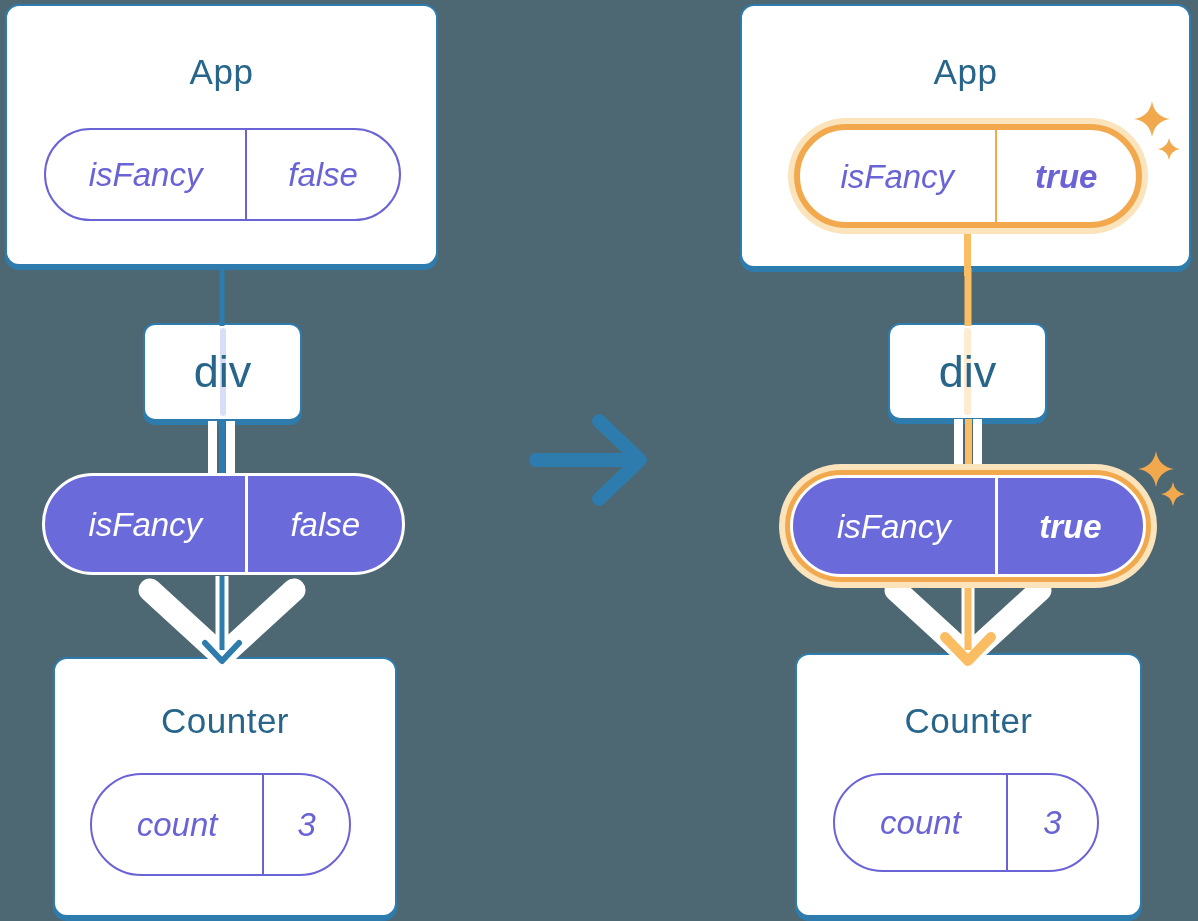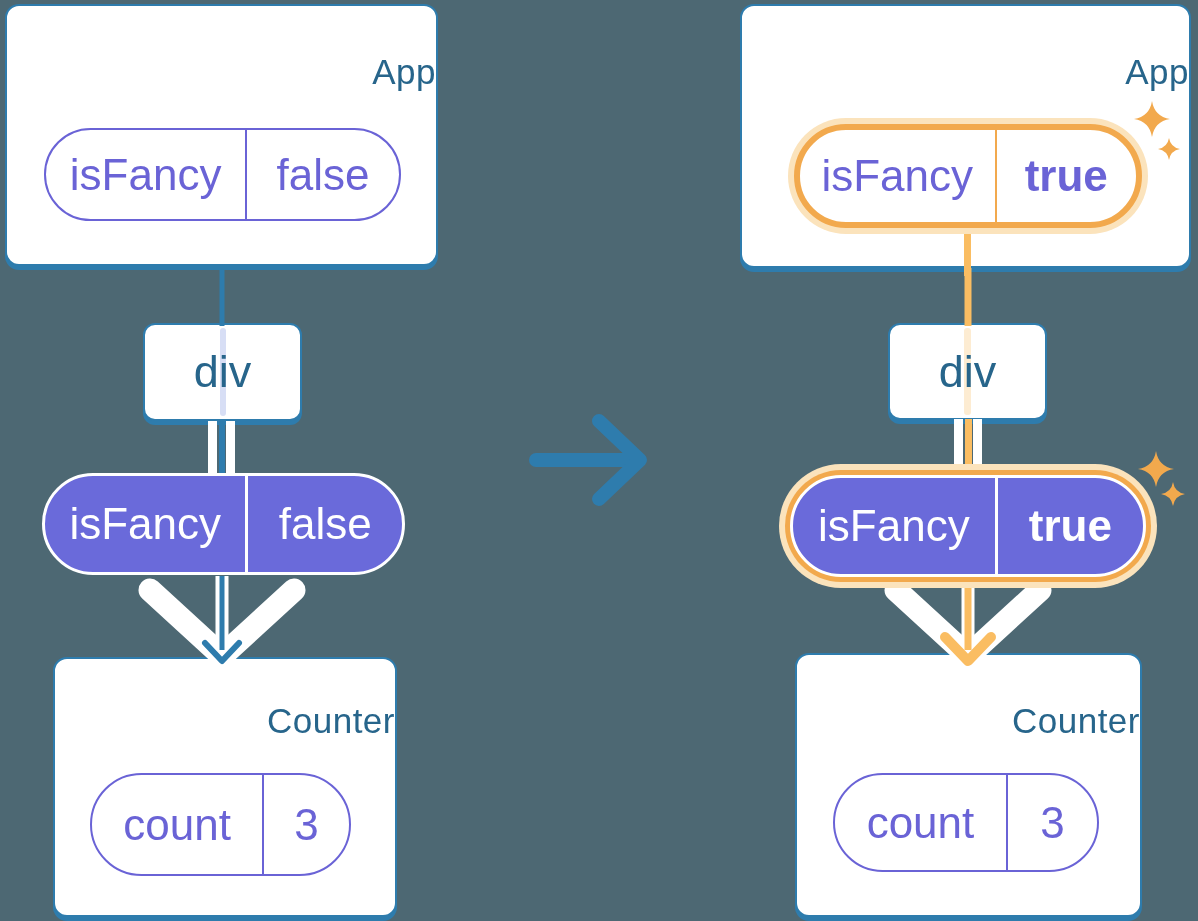--- a/index.html
+++ b/index.html
@@ -6,36 +6,36 @@
   .stage{
     position:relative;width:1198px;height:921px;background:#4d6873;overflow:hidden;
     font-family:"Liberation Sans", sans-serif;
   }
   
   .card{
     position:absolute;background:#ffffff;border:2px solid #2e7cad;border-radius:14px;
     box-shadow:0 4px 0 #2e7cad;
   }
   .card-title{
-    position:absolute;left:0;right:0;text-align:right;
+    position:absolute;left:0;right:0;text-align:center;
     color:#27658b;font-size:35px;font-weight:500;letter-spacing:.5px;
   }
   .center-label{
     position:absolute;inset:0;display:flex;align-items:center;justify-content:center;
     color:#27658b;font-size:45px;font-weight:500;
   }
   
   .through{position:absolute;top:3px;bottom:3px;border-radius:3px;}
   .through.lavender{width:6px;background:#d7def5;}
   .through.pale-orange{width:7px;background:#fdecd2;}
   .through.orange{width:7px;background:#fabd62;}
   
   .pill{
     position:absolute;display:grid;border-radius:999px;
-    font-size:44px;line-height:1;
+    font-size:33px;line-height:1;font-style:italic;
   }
   .pill .cell{display:flex;align-items:center;justify-content:center;}
   .pill-outline{background:#fff;border:2.5px solid #6a63d6;color:#6a63d6;}
   .pill-outline .cell:first-child{border-right:2.5px solid #6a63d6;}
   .pill-solid{background:#6a6ada;border:3px solid #ffffff;color:#ffffff;}
   .pill-solid .cell:first-child{border-right:3px solid #ffffff;}
   .pill-hl-outline{
     background:#fff;border:6px solid #f2a94d;color:#6a63d6;
     box-shadow:0 0 0 6px #fbe3bc;
   }

